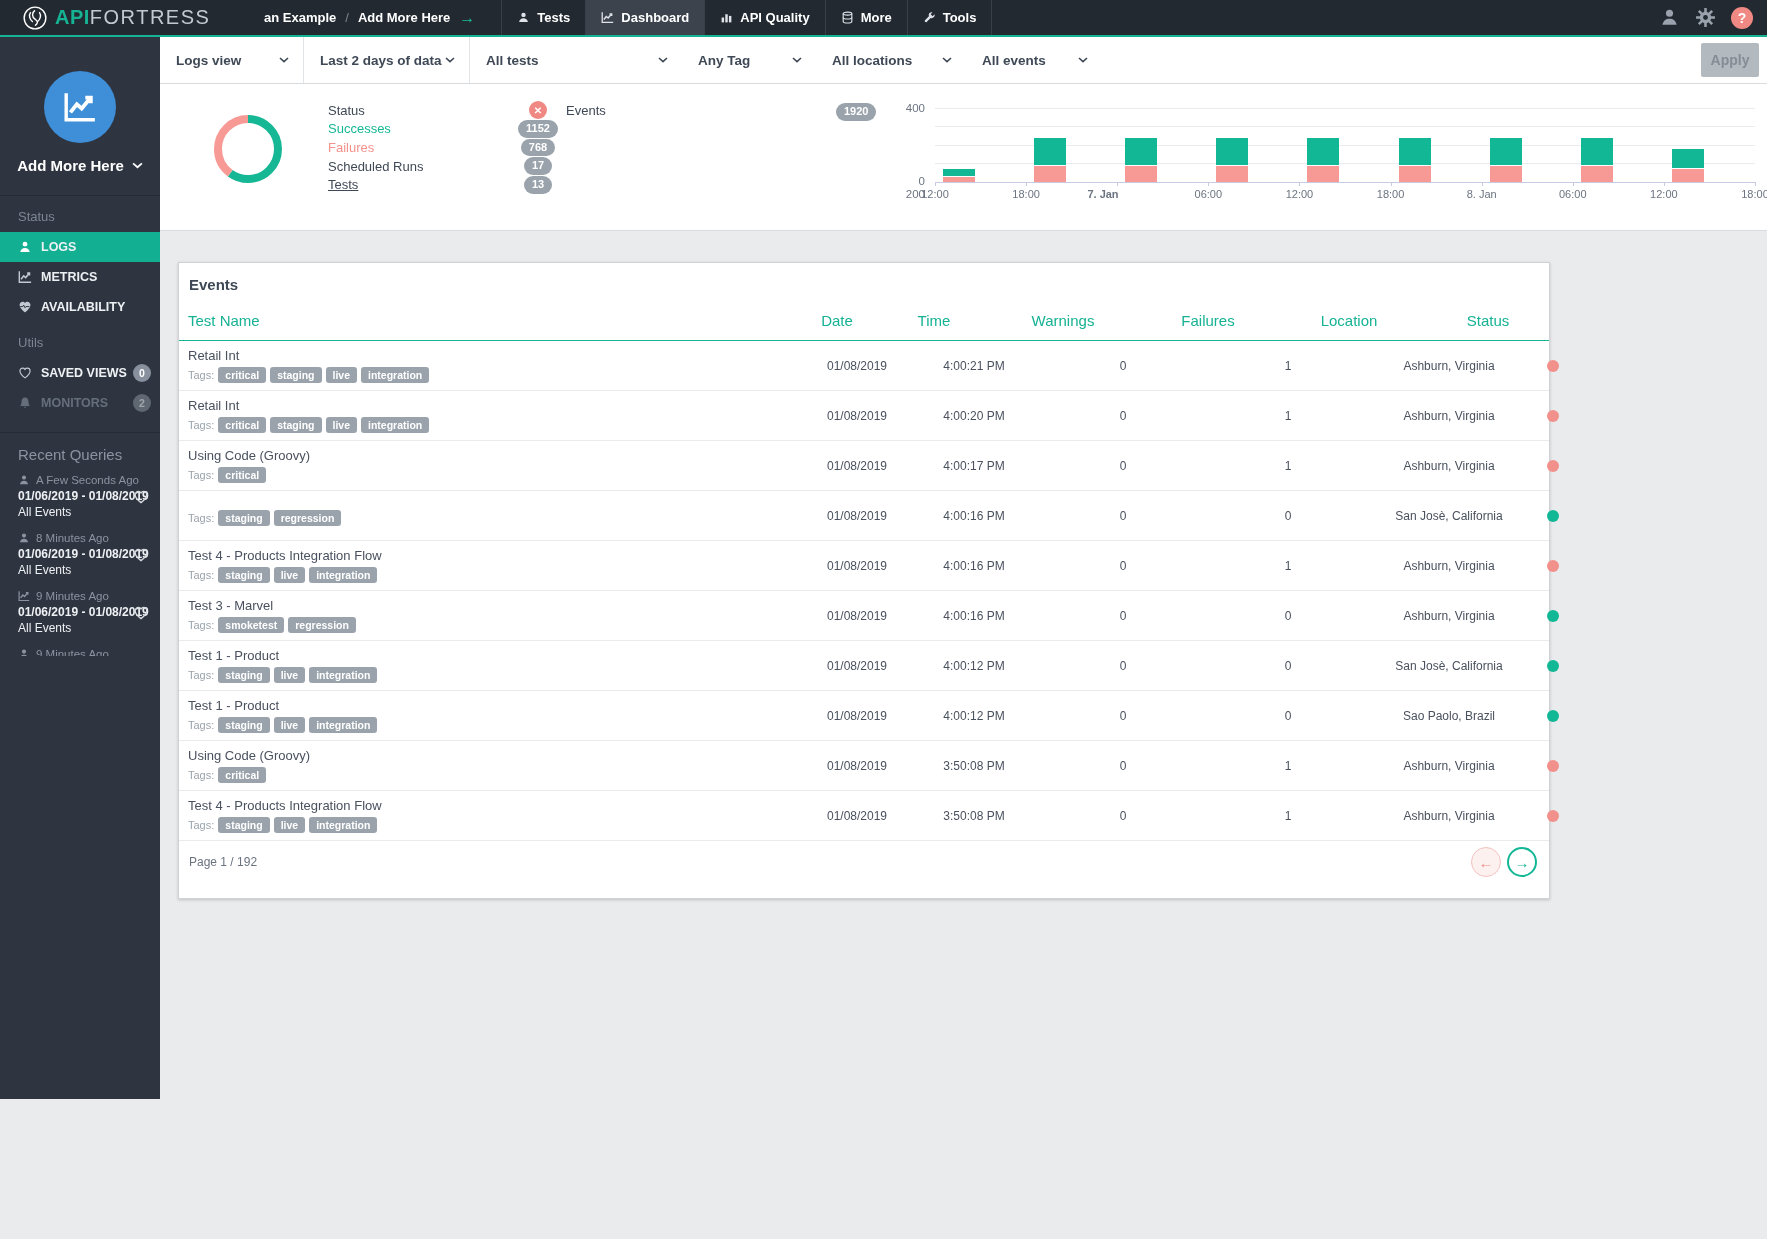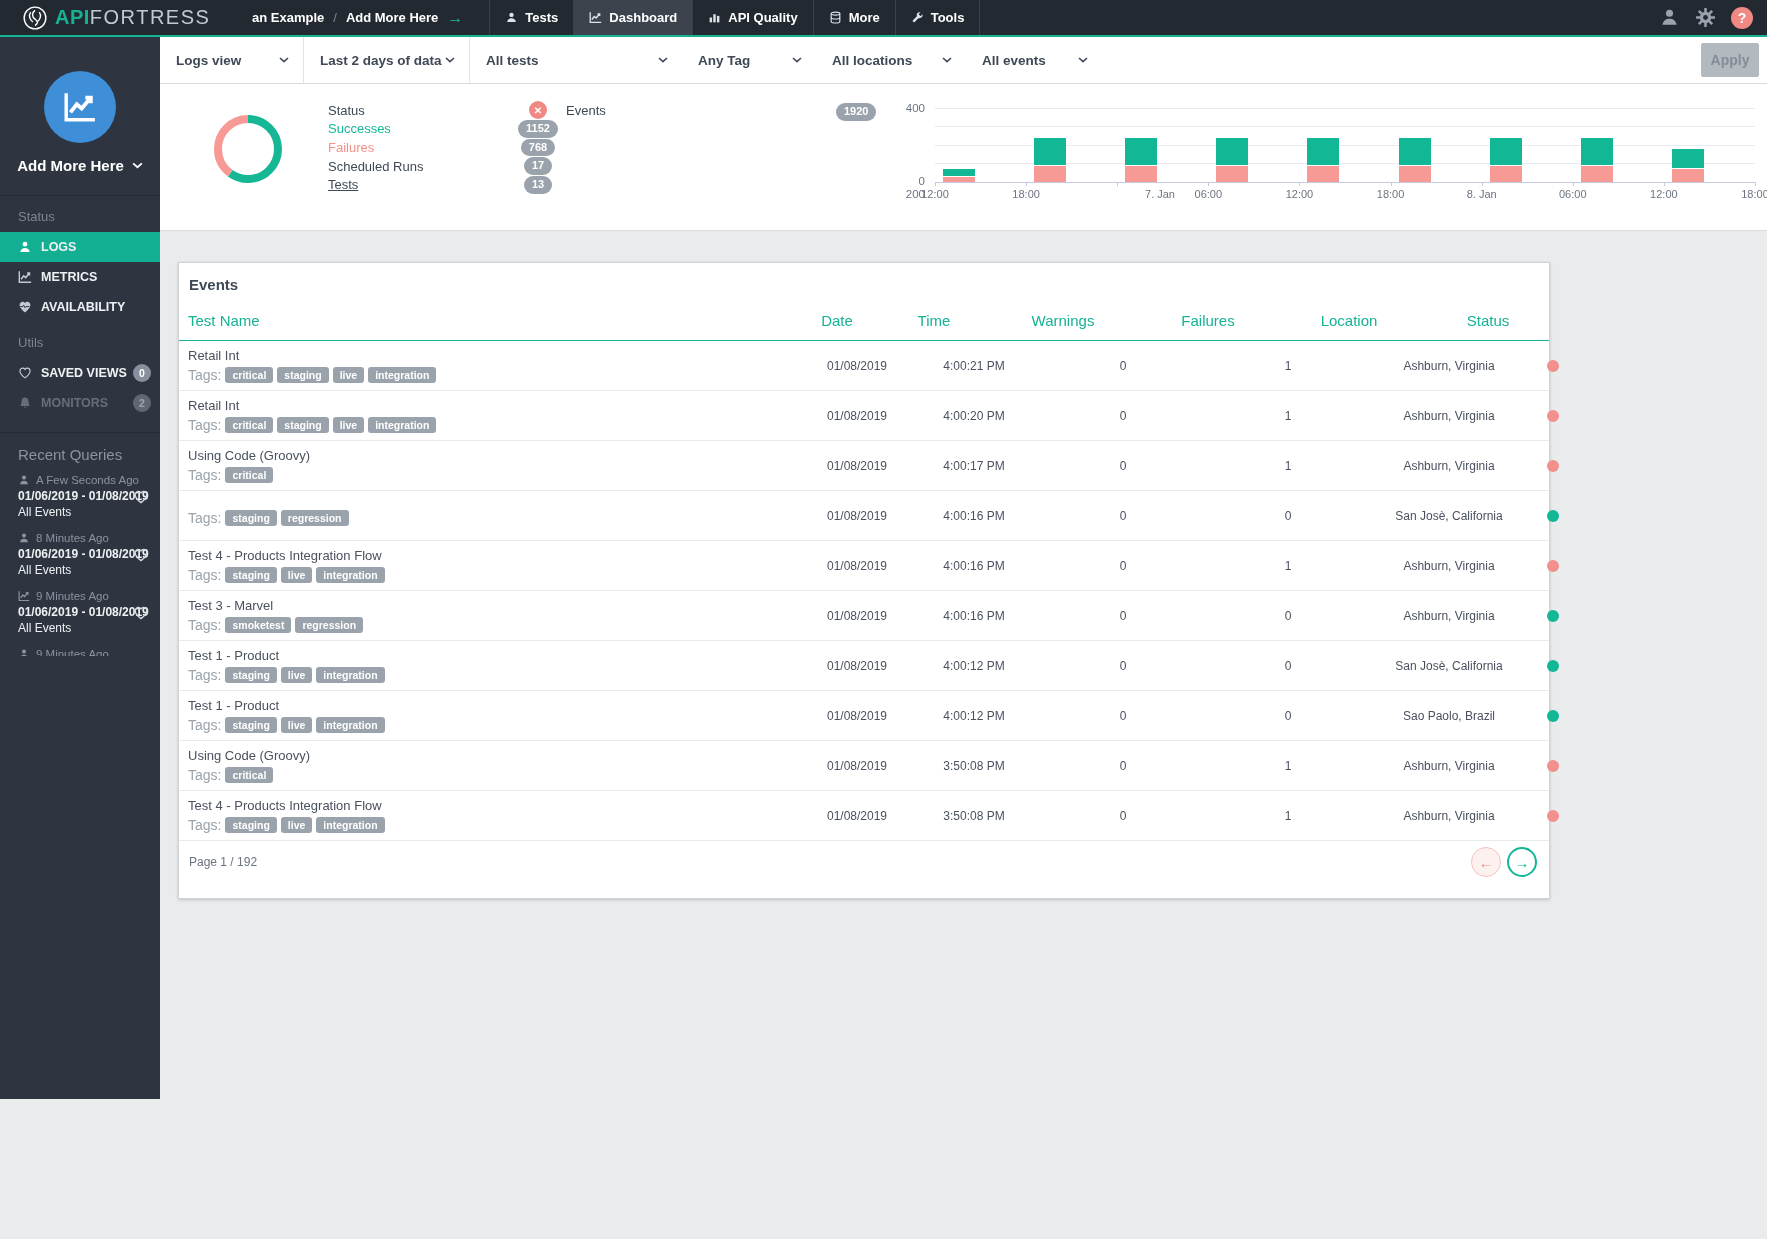--- a/index.html
+++ b/index.html
@@ -8,21 +8,21 @@
   .icon{display:inline-flex;align-items:center;justify-content:center;}
   .icon svg{display:block;}
 
   
   .topbar{position:absolute;left:0;top:0;right:0;height:35px;background:#232931;
           border-bottom:2px solid #16b294;display:flex;align-items:center;z-index:9;}
   .logo{display:flex;align-items:center;gap:7px;padding-left:22px;width:218px;}
   .logo-mark svg{width:26px;height:26px;}
   .logo-api{color:#16b294;font-weight:bold;font-size:20px;letter-spacing:.5px;}
   .logo-fortress{color:#c3c9d1;font-size:20px;letter-spacing:1.5px;}
-  .breadcrumb{display:flex;gap:9px;align-items:center;color:#fff;font-size:13px;font-weight:bold;margin-left:12px;}
+  .breadcrumb{display:flex;gap:9px;align-items:center;color:#fff;font-size:13px;font-weight:bold;margin-left:24px;}
   .crumb-sep{color:#7d8592;font-weight:normal;}
   .crumb-arrow{color:#16c09a;font-size:16px;font-weight:bold;}
   .tabs{display:flex;height:100%;margin-left:26px;}
   .tab{display:flex;align-items:center;gap:7px;padding:0 15px;color:#fff;font-size:13px;
        font-weight:bold;border-left:1px solid #3a4049;cursor:pointer;}
   .tab:last-child{border-right:1px solid #3a4049;}
   .tab-active{background:#3d434d;}
   .tab .icon{color:#dfe3e9;}
   .tab .icon svg{width:13px;height:13px;}
   .topbar-right{margin-left:auto;display:flex;align-items:center;gap:15px;padding-right:14px;}
@@ -110,21 +110,21 @@
   .card-title{margin:13px 0 0 10px;font-size:15px;font-weight:bold;color:#3f4956;}
   .card-sub{margin:4px 0 0 10px;font-size:11px;color:#8a929c;}
   .tgrid{display:grid;grid-template-columns:608px 100px 94px 164px 126px 156px 1fr;align-items:center;}
   .thead{height:48px;align-items:end;padding-bottom:11px;border-bottom:1px solid #16b294;box-sizing:border-box;}
   .th{color:#16b294;font-size:15px;text-align:center;}
   .th.name{text-align:left;padding-left:9px;}
   .trow{height:50px;border-bottom:1px solid #e8eaec;box-sizing:border-box;cursor:pointer;gap:20px;}
   .name-cell{padding-left:9px;}
   .row-name{font-size:13px;color:#49515e;}
   .row-tags{display:flex;align-items:center;gap:4px;margin-top:4px;}
-  .tags-label{font-size:14px;color:#9aa3ab;}
+  .tags-label{font-size:11px;color:#9aa3ab;}
   .tag-pill{background:#9aa3ac;color:#fff;font-size:10.5px;font-weight:bold;padding:2px 7px;border-radius:3px;}
   .cell{text-align:center;font-size:12px;color:#49515e;}
   .status-cell{display:flex;justify-content:center;}
   .dot{width:12px;height:12px;border-radius:50%;}
   .dot.fail{background:#f2908b;}
   .dot.pass{background:#12b795;}
   .card-footer{height:42px;display:flex;align-items:center;padding:0 12px 0 10px;}
   .page-label{font-size:12px;color:#6a7380;}
   .pager{margin-left:auto;display:flex;gap:6px;}
   .pg-btn{width:30px;height:30px;border-radius:50%;background:#fff;display:flex;align-items:center;
@@ -508,21 +508,21 @@
         </div>
     </div>
   <div class="ylab" style="top: 91px;">0</div>
       <div class="ylab" style="top: 68px; margin-top: 36px;">200</div>
       <div class="ylab" style="top: 18px;">400</div>
       <div class="tickmark" style="left: 775px;"></div>
       <div class="xlab" style="left: 775px;">12:00</div>
       <div class="tickmark" style="left: 866.111px;"></div>
       <div class="xlab" style="left: 866.111px;">18:00</div>
       <div class="tickmark" style="left: 957.222px;"></div>
-      <div class="xlab" style="left: 1000px;">7. Jan</div>
+      <div class="xlab" style="left: 943px; font-weight: bold;">7. Jan</div>
       <div class="tickmark" style="left: 1048.33px;"></div>
       <div class="xlab" style="left: 1048.33px;">06:00</div>
       <div class="tickmark" style="left: 1139.44px;"></div>
       <div class="xlab" style="left: 1139.44px;">12:00</div>
       <div class="tickmark" style="left: 1230.56px;"></div>
       <div class="xlab" style="left: 1230.56px;">18:00</div>
       <div class="tickmark" style="left: 1321.67px;"></div>
       <div class="xlab" style="left: 1321.67px;">8. Jan</div>
       <div class="tickmark" style="left: 1412.78px;"></div>
       <div class="xlab" style="left: 1412.78px;">06:00</div>

